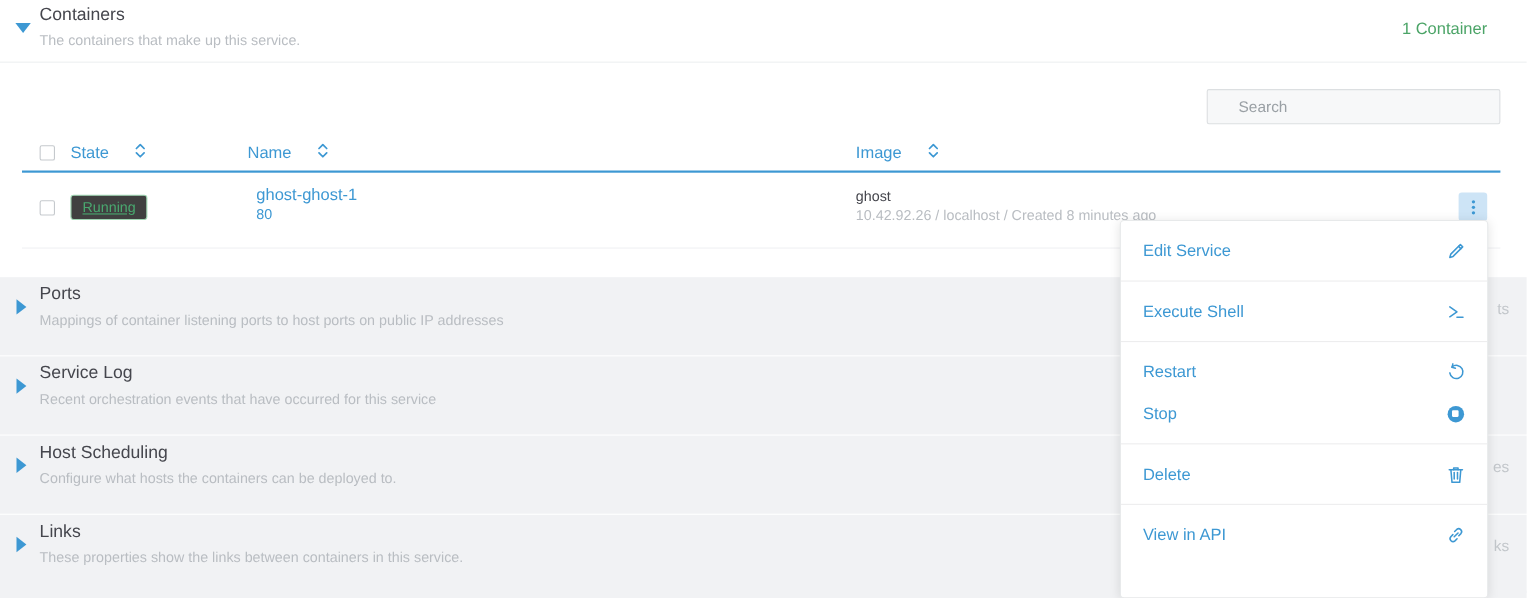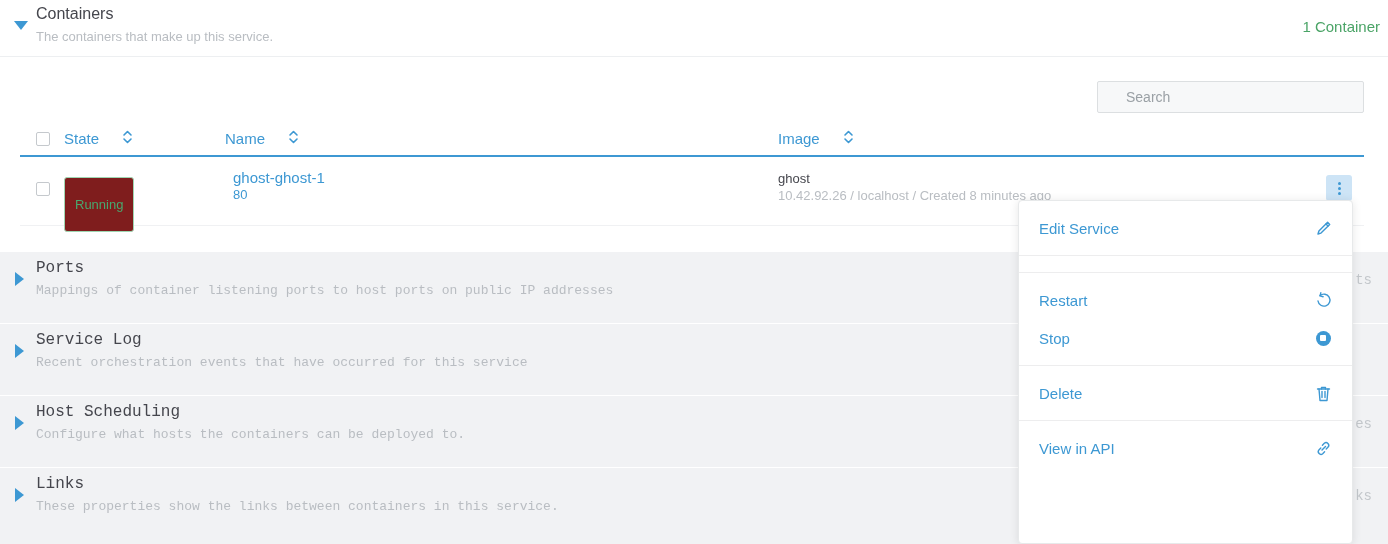--- a/index.html
+++ b/index.html
@@ -9,51 +9,51 @@
     font-family:"Liberation Sans", sans-serif; color:#4a4b52;
   }
   
   .panel-header { position:absolute; left:0; top:0; width:1388px; height:57px; background:#fff; border-bottom:1px solid #edeff1; }
   .caret-down { position:absolute; left:14px; top:21px; width:0; height:0;
     border-left:7px solid transparent; border-right:7px solid transparent; border-top:9px solid #3d98d3; }
   .caret-right { position:absolute; left:15px; top:20px; width:0; height:0;
     border-top:7px solid transparent; border-bottom:7px solid transparent; border-left:9px solid #3d98d3; }
   .panel-title { position:absolute; left:36px; top:5px; font-size:16px; color:#45464d; }
   .panel-sub { position:absolute; left:36px; top:29px; font-size:13px; color:#b9bdc2; }
-  .container-count { position:absolute; right:8px; top:18px; font-size:15px; color:#4ba467; }
+  .container-count { position:absolute; right:36px; top:18px; font-size:15px; color:#4ba467; }
 
   .search-input { position:absolute; left:1097px; top:81px; width:267px; height:32px;
     background:#f7f8f9; border:1px solid #dcdfe1; border-radius:2px; padding:0 28px;
     font-size:14px; color:#555; font-family:"Liberation Sans", sans-serif; outline:none; }
   .search-input::placeholder { color:#9aa0a5; }
 
   .table { position:absolute; left:20px; top:124px; width:1344px; }
   .thead { position:relative; height:33px; border-bottom:2px solid #3d98d3; }
   .th { position:absolute; top:5px; font-size:15px; color:#3d98d3; display:flex; align-items:center; gap:23px; cursor:pointer; }
   .th-state { left:44px; } .th-name { left:205px; } .th-image { left:758px; }
   .cb { appearance:none; -webkit-appearance:none; width:14px; height:14px; background:#fff;
     border:1px solid #c5c9cd; border-radius:2px; cursor:pointer; position:absolute; }
   .thead .cb { left:16px; top:8px; }
   .trow { position:relative; height:69px; border-bottom:1px solid #f0f1f3; }
   .trow .cb { left:16px; top:25px; }
   .state-badge { position:absolute; left:44px; top:20px; font-size:13px; color:#49a86f;
-    background:#7f1d1d; border:1px solid #9fd6b2; border-radius:3px; padding:19px 10px; }
+    background:#404040; border:1px solid #9fd6b2; border-radius:3px; padding:3px 10px;text-decoration:underline; }
   .name-cell { position:absolute; left:213px; top:12px; line-height:1.15; }
   .name-link { font-size:15px; color:#3d98d3; text-decoration:none; cursor:pointer; display:block; }
   .port-link { font-size:13px; color:#3d98d3; cursor:pointer; display:block; margin-top:2px; }
   .image-cell { position:absolute; left:758px; top:14px; line-height:1.3; }
   .image-name { font-size:13px; color:#45464d; }
   .image-detail { font-size:13px; color:#b9bdc2; }
   .dots-btn { position:absolute; right:12px; top:18px; width:26px; height:26px; background:#cde4f6;
     border:none; border-radius:3px; cursor:pointer; display:flex; flex-direction:column;
     align-items:center; justify-content:center; gap:2px; }
   .dots-btn i { width:3px; height:3px; background:#3d98d3; border-radius:50%; display:block; }
 
   
-  .section { position:absolute; left:0; width:1388px; height:71px; background:#f1f2f4; cursor:pointer;font-family:Liberation Mono, monospace; }
+  .section { position:absolute; left:0; width:1388px; height:71px; background:#f1f2f4; cursor:pointer; }
   .sec-title { position:absolute; left:36px; top:7px; font-size:16px; color:#45464d; }
   .sec-sub { position:absolute; left:36px; top:31px; font-size:13px; color:#b9bdc2; }
   .sec-badge { position:absolute; right:16px; top:20px; font-size:14px; color:#c3c7cb; }
   .sec-ports { top:252px; } .sec-log { top:324px; } .sec-host { top:396px; } .sec-links { top:468px; }
   .section-sliver { position:absolute; left:0; top:537px; width:1388px; height:7px; background:#f1f2f4; }
 
   
   .menu { position:absolute; left:1018px; top:200px; width:335px; height:344px; background:#fff;
     border:1px solid #e7e9ea; border-radius:4px; box-shadow:0 1px 10px rgba(0,0,0,.10);
     z-index:10; overflow:hidden;text-align:right; }
@@ -160,20 +160,29 @@
       <span>Edit Service</span>
       <span class="mi-icon">
         <svg width="17" height="17" viewBox="0 0 17 17">
             <path d="M12.6 2.3l2.1 2.1L6 13.1l-3 .9.9-3z"></path>
             <path d="M11 4l2 2"></path>
           </svg>
       </span>
     </div>
   </div>
   <div class="menu-group">
+    <div class="menu-item">
+      <span>Execute Shell</span>
+      <span class="mi-icon">
+        <svg width="17" height="17" viewBox="0 0 17 17">
+            <polyline points="3,4 9.5,8.5 3,13"></polyline>
+            <line x1="9.5" y1="13.5" x2="15" y2="13.5"></line>
+          </svg>
+      </span>
+    </div>
   </div>
   <div class="menu-group">
     <div class="menu-item">
       <span>Restart</span>
       <span class="mi-icon">
         <svg width="17" height="17" viewBox="0 0 17 17">
             <path d="M5 3.6A6 6 0 1 1 3 9"></path>
             <polyline points="5.8,0.8 5,3.9 8.1,4.7"></polyline>
           </svg>
       </span>

